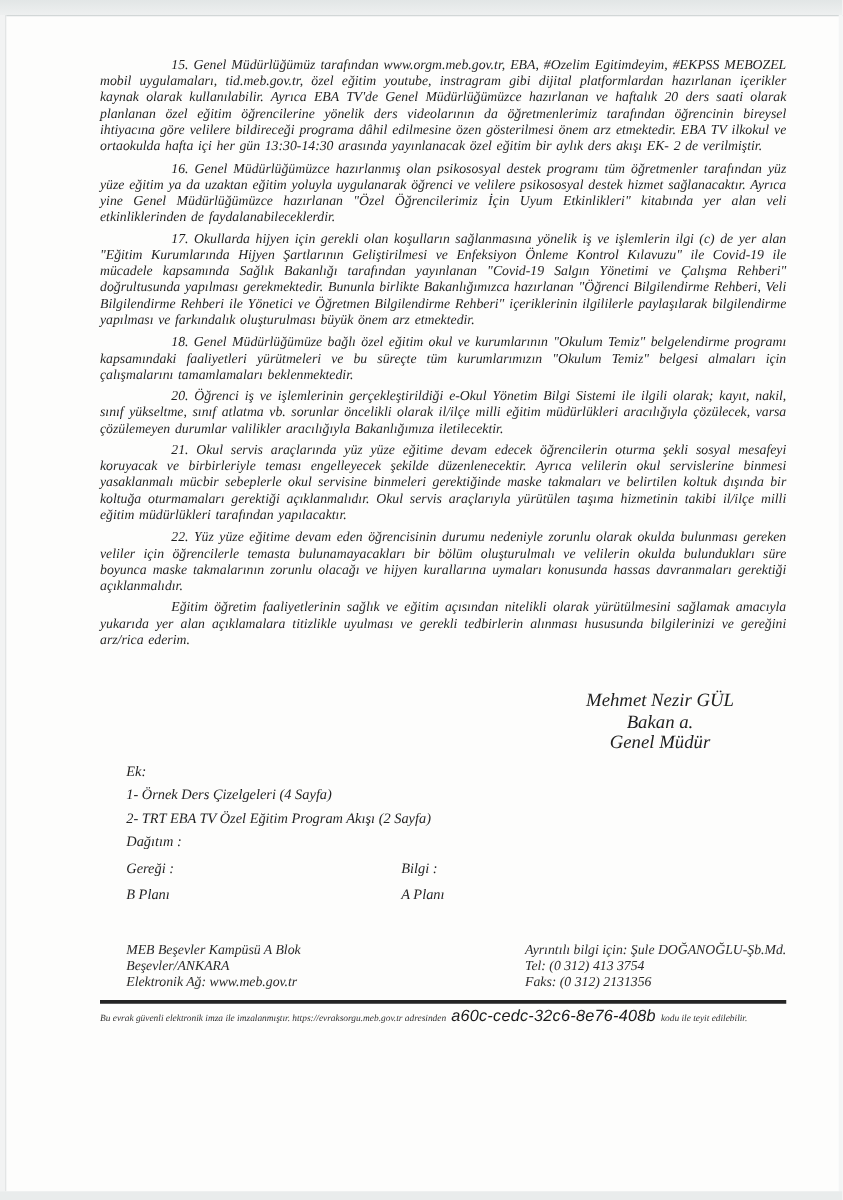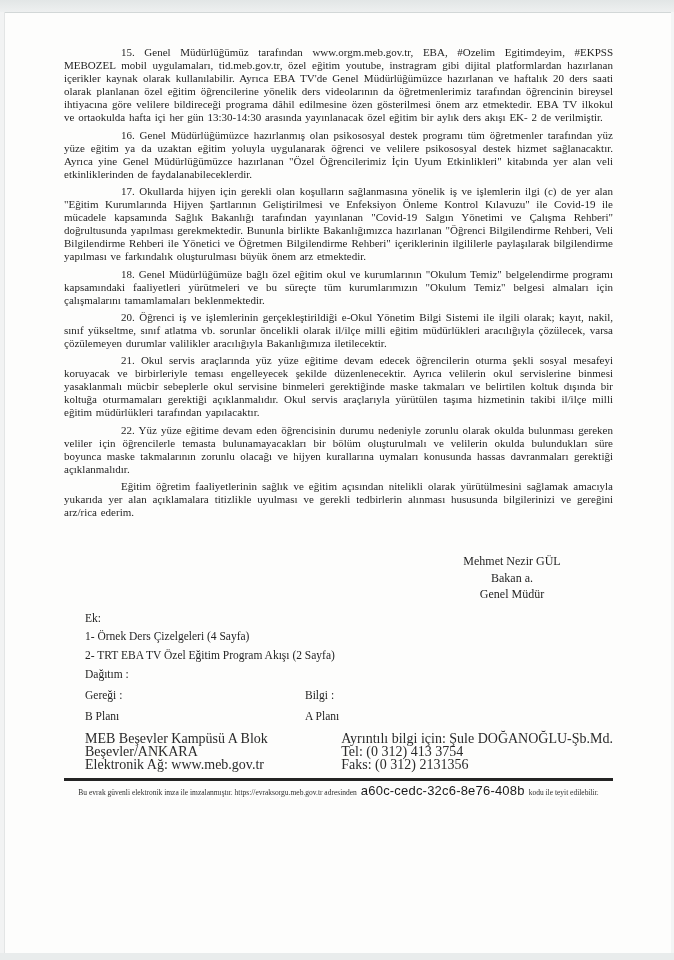--- a/index.html
+++ b/index.html
@@ -20,54 +20,54 @@
     position:absolute;bottom:0;left:0;right:0;height:7px;background:#e9ecec;
   }
   .scan-left{
     position:absolute;top:12px;bottom:7px;left:0;width:4px;
     background:#f2f3f3;border-right:1px solid #e3e5e5;
   }
   .scan-right{
     position:absolute;top:12px;bottom:7px;right:0;width:3px;background:#f4f5f5;
   }
   .content{
-    position:absolute;left:64px;top:46px;width:549px;
+    position:absolute;left:80px;top:46px;width:549px;font-style:italic;
   }
   p.para{
     margin:0 0 4px 0;
     font-size:11px;line-height:13.1px;
     text-align:justify;text-indent:57px;
     word-spacing:1px;
   }
   .signature{
     width:200px;margin:34px 0 0 348px;text-align:center;
-    font-size:12px;line-height:16.5px;
+    font-size:15px;line-height:16.5px;
   }
   .attachments{
     margin-top:6px;padding-left:21px;
     font-size:11.5px;line-height:18.5px;
   }
   .distribution{
     padding-left:21px;
     font-size:11.5px;line-height:21px;
   }
   .dist-grid{
     display:grid;grid-template-columns:220px auto;justify-content:start;
   }
   .footer{
-    margin-top:5px;padding-left:21px;
+    margin-top:27px;padding-left:21px;
     display:flex;justify-content:space-between;align-items:flex-end;
-    font-size:14px;line-height:13px;color:#2a2a2a;
+    font-size:11px;line-height:13px;color:#2a2a2a;
   }
   .footer-right{text-align:left;}
   .rule{
     margin-top:7px;height:3px;background:#242424;
   }
   .verify{
-    margin-top:2px;display:flex;justify-content:center;align-items:baseline;gap:4px;
+    margin-top:2px;display:flex;align-items:baseline;gap:4px;
     font-size:7.5px;color:#2e2e2e;white-space:nowrap;
   }
   .verify .code{
     font-family:"Liberation Sans","DejaVu Sans",sans-serif;
     font-size:13px;letter-spacing:0.2px;color:#1a1a1a;
   }
 </style>
 </head>
 <body>
 

